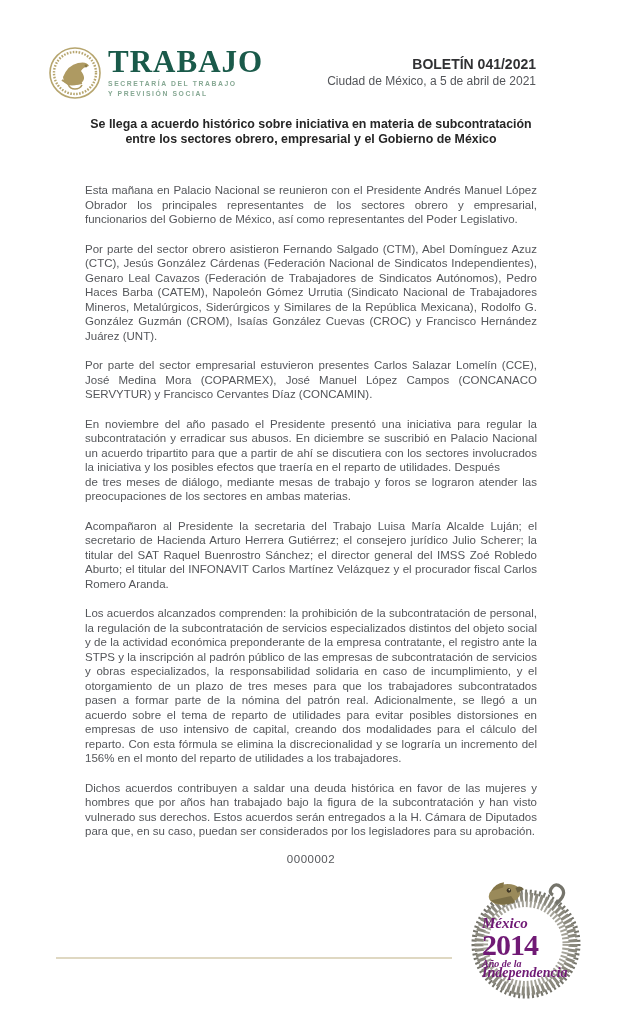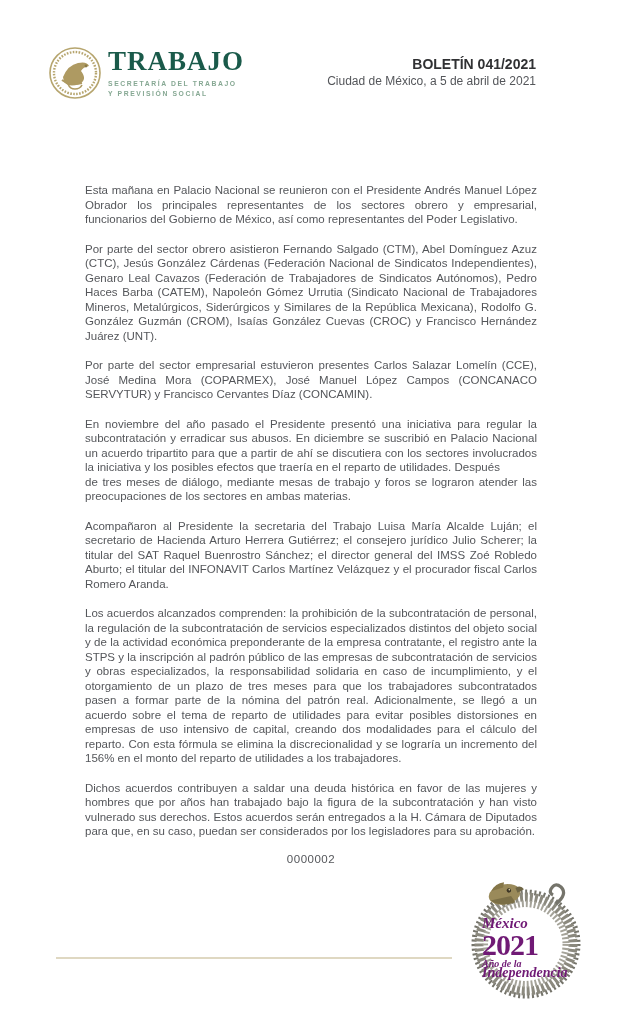--- a/index.html
+++ b/index.html
@@ -16,21 +16,21 @@
   .doc-header{
     position:absolute;top:44px;left:48px;right:86px;
     display:flex;justify-content:space-between;align-items:flex-start;
   }
   .logo-block{display:flex;align-items:flex-start;gap:6px;}
   .eagle-wrap{width:54px;height:58px;flex:0 0 auto;}
   .logo-text{padding-top:4px;}
   .wordmark{
     font-family:"Liberation Serif", serif;
     font-weight:bold;
-    font-size:27px;
+    font-size:31px;
     line-height:27px;
     letter-spacing:1px;
     color:#1A5A4A;
   }
   .secretariat{
     font-size:6.8px;
     font-weight:bold;
     letter-spacing:1.6px;
     color:#86A893;
     margin-top:2px;
@@ -110,20 +110,22 @@
         <div class="secretariat first">SECRETARÍA DEL TRABAJO</div>
         <div class="secretariat">Y PREVISIÓN SOCIAL</div>
       </div>
     </div>
     <div class="bulletin-block">
       <div class="bulletin-number">BOLETÍN 041/2021</div>
       <div class="dateline">Ciudad de México, a 5 de abril de 2021</div>
     </div>
   </header>
 
+  <h1 class="headline">Se llega a acuerdo histórico sobre iniciativa en materia de subcontratación
+entre los sectores obrero, empresarial y el Gobierno de México</h1>
 
   <main class="doc-body">
     <p>Esta mañana en Palacio Nacional se reunieron con el Presidente Andrés Manuel López Obrador los principales representantes de los sectores obrero y empresarial, funcionarios del Gobierno de México, así como representantes del Poder Legislativo.</p>
     <p>Por parte del sector obrero asistieron Fernando Salgado (CTM), Abel Domínguez Azuz (CTC), Jesús González Cárdenas (Federación Nacional de Sindicatos Independientes), Genaro Leal Cavazos (Federación de Trabajadores de Sindicatos Autónomos), Pedro Haces Barba (CATEM), Napoleón Gómez Urrutia (Sindicato Nacional de Trabajadores Mineros, Metalúrgicos, Siderúrgicos y Similares de la República Mexicana), Rodolfo G. González Guzmán (CROM), Isaías González Cuevas (CROC) y Francisco Hernández Juárez (UNT).</p>
     <p>Por parte del sector empresarial estuvieron presentes Carlos Salazar Lomelín (CCE), José Medina Mora (COPARMEX), José Manuel López Campos (CONCANACO SERVYTUR) y Francisco Cervantes Díaz (CONCAMIN).</p>
     <p>En noviembre del año pasado el Presidente presentó una iniciativa para regular la subcontratación y erradicar sus abusos. En diciembre se suscribió en Palacio Nacional un acuerdo tripartito para que a partir de ahí se discutiera con los sectores involucrados la iniciativa y los posibles efectos que traería en el reparto de utilidades. Después
 de tres meses de diálogo, mediante mesas de trabajo y foros se lograron atender las preocupaciones de los sectores en ambas materias.</p>
     <p>Acompañaron al Presidente la secretaria del Trabajo Luisa María Alcalde Luján; el secretario de Hacienda Arturo Herrera Gutiérrez; el consejero jurídico Julio Scherer; la titular del SAT Raquel Buenrostro Sánchez; el director general del IMSS Zoé Robledo Aburto; el titular del INFONAVIT Carlos Martínez Velázquez y el procurador fiscal Carlos Romero Aranda.</p>
     <p>Los acuerdos alcanzados comprenden: la prohibición de la subcontratación de personal, la regulación de la subcontratación de servicios especializados distintos del objeto social y de la actividad económica preponderante de la empresa contratante, el registro ante la STPS y la inscripción al padrón público de las empresas de subcontratación de servicios y obras especializados, la responsabilidad solidaria en caso de incumplimiento, y el otorgamiento de un plazo de tres meses para que los trabajadores subcontratados pasen a formar parte de la nómina del patrón real. Adicionalmente, se llegó a un acuerdo sobre el tema de reparto de utilidades para evitar posibles distorsiones en empresas de uso intensivo de capital, creando dos modalidades para el cálculo del reparto. Con esta fórmula se elimina la discrecionalidad y se lograría un incremento del 156% en el monto del reparto de utilidades a los trabajadores.</p>
     <p>Dichos acuerdos contribuyen a saldar una deuda histórica en favor de las mujeres y hombres que por años han trabajado bajo la figura de la subcontratación y han visto vulnerado sus derechos. Estos acuerdos serán entregados a la H. Cámara de Diputados para que, en su caso, puedan ser considerados por los legisladores para su aprobación.</p>
@@ -146,19 +148,19 @@
         <ellipse cx="16" cy="14" rx="16" ry="10" fill="#9A8A5A"></ellipse>
         <path d="M1,17 q9,9 24,7 l-3,-7 z" fill="#7A6E46"></path>
         <path d="M4,8 q5,-7 14,-6 l-2,5 z" fill="#857648"></path>
         <path d="M28,10 q6,-2 8,3 l-7,2 z" fill="#6E6544"></path>
         <circle cx="21" cy="11" r="2.2" fill="#3C3525"></circle>
         <circle cx="21.6" cy="10.4" r="0.8" fill="#D8CDA8"></circle>
       </g>
     </svg>
     <div class="seal-text">
       <div class="seal-mexico">México</div>
-      <div class="seal-year">2021</div>
+      <div class="seal-year">2014</div>
       <div class="seal-anio">Año de la</div>
       <div class="seal-indep">Independencia</div>
     </div>
   </div>
 
 </div>
 
 </body></html>

